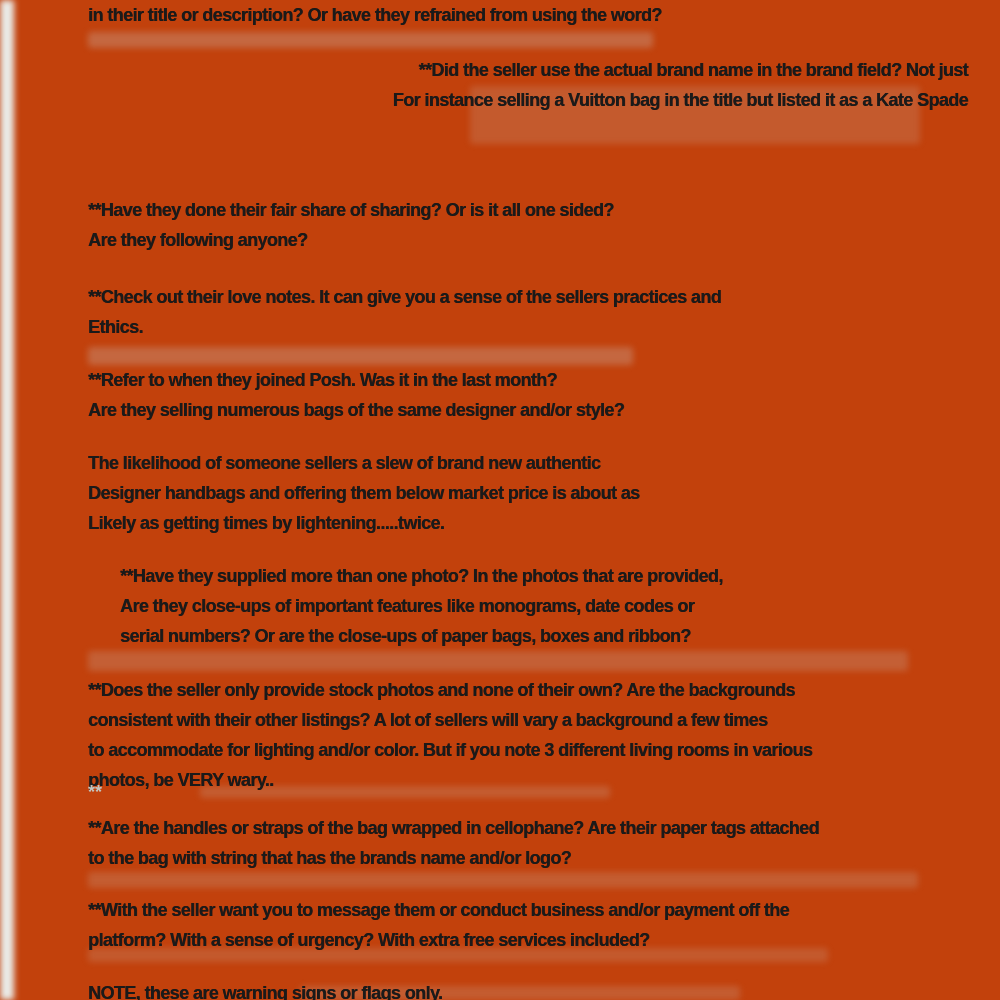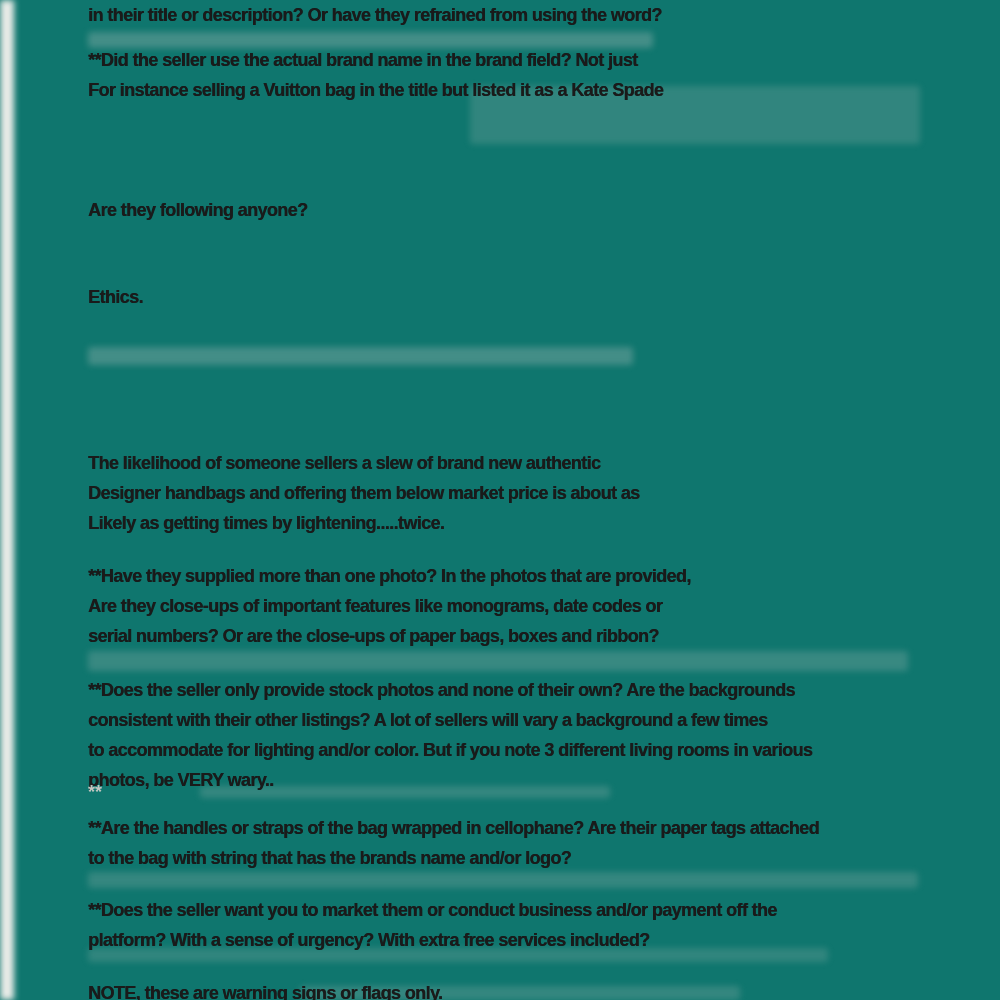--- a/index.html
+++ b/index.html
@@ -8,21 +8,21 @@
     width: 1000px;
     height: 1000px;
     overflow: hidden;
     background: #f6f6f4;
     font-family: "Liberation Sans", sans-serif;
   }
   #page {
     position: relative;
     width: 1000px;
     height: 1000px;
-    background: #0f766e;
+    background: #c2410c;
   }
   
   .edge-shadow {
     position: absolute;
     left: 0; top: 0;
     width: 14px; height: 1000px;
     background: #eaece8;
     filter: blur(3px);
     z-index: 0;
   }
@@ -78,52 +78,58 @@
   <div class="artifact" style="left:88px;  top:651px; width:820px; height:20px; background:rgba(203,206,200,0.22);"></div>
   <div class="artifact" style="left:200px; top:786px; width:410px; height:12px; background:rgba(203,206,200,0.2);"></div>
   <div class="artifact" style="left:88px;  top:872px; width:830px; height:16px; background:rgba(203,206,200,0.2);"></div>
   <div class="artifact" style="left:88px;  top:948px; width:740px; height:14px; background:rgba(203,206,200,0.18);"></div>
   <div class="artifact" style="left:300px; top:986px; width:440px; height:14px; background:rgba(203,206,200,0.2);"></div>
 
   <div id="doc">
       <div class="para" style="top: 0px;">
         <div class="line">in their title or description? Or have they refrained from using the word?</div>
       </div>
-      <div class="para" style="top: 45px;">
+      <div class="para" style="top: 55px; text-align: right;">
         <div class="line">**Did the seller use the actual brand name in the brand field? Not just</div>
         <div class="line">For instance selling a Vuitton bag in the title but listed it as a Kate Spade</div>
       </div>
       <div class="para" style="top: 195px;">
+        <div class="line">**Have they done their fair share of sharing? Or is it all one sided?</div>
         <div class="line">Are they following anyone?</div>
       </div>
       <div class="para" style="top: 282px;">
+        <div class="line">**Check out their love notes. It can give you a sense of the sellers practices and</div>
         <div class="line">Ethics.</div>
+      </div>
+      <div class="para" style="top: 365px;">
+        <div class="line">**Refer to when they joined Posh. Was it in the last month?</div>
+        <div class="line">Are they selling numerous bags of the same designer and/or style?</div>
       </div>
       <div class="para" style="top: 448px;">
         <div class="line">The likelihood of someone sellers a slew of brand new authentic</div>
         <div class="line">Designer handbags and offering them below market price is about as</div>
         <div class="line">Likely as getting times by lightening.....twice.</div>
       </div>
-      <div class="para" style="top: 561px;">
+      <div class="para" style="top: 561px; margin-left: 32px;">
         <div class="line">**Have they supplied more than one photo? In the photos that are provided,</div>
         <div class="line">Are they close-ups of important features like monograms, date codes or</div>
         <div class="line">serial numbers? Or are the close-ups of paper bags, boxes and ribbon?</div>
       </div>
       <div class="para" style="top: 675px;">
         <div class="line">**Does the seller only provide stock photos and none of their own? Are the backgrounds</div>
         <div class="line">consistent with their other listings? A lot of sellers will vary a background a few times</div>
         <div class="line">to accommodate for lighting and/or color. But if you note 3 different living rooms in various</div>
         <div class="line">photos, be VERY wary..</div>
       </div>
       <div class="para" style="top: 813px;">
         <div class="line">**Are the handles or straps of the bag wrapped in cellophane? Are their paper tags attached</div>
         <div class="line">to the bag with string that has the brands name and/or logo?</div>
       </div>
       <div class="para" style="top: 895px;">
-        <div class="line">**Does the seller want you to market them or conduct business and/or payment off the</div>
+        <div class="line">**With the seller want you to message them or conduct business and/or payment off the</div>
         <div class="line">platform? With a sense of urgency? With extra free services included?</div>
       </div>
       <div class="para" style="top: 978px;">
         <div class="line">NOTE, these are warning signs or flags only.</div>
       </div>
     </div>
 
   <div id="ghost-marker">**</div>
 </div>
 

